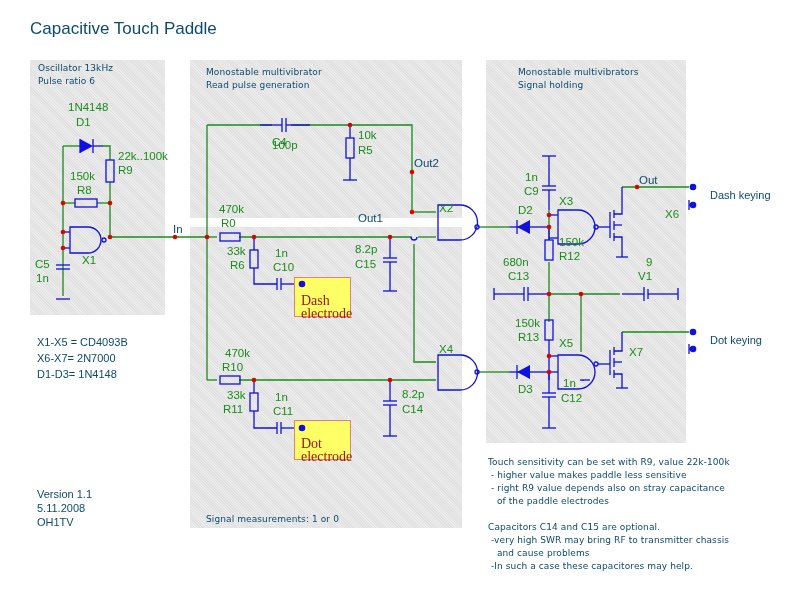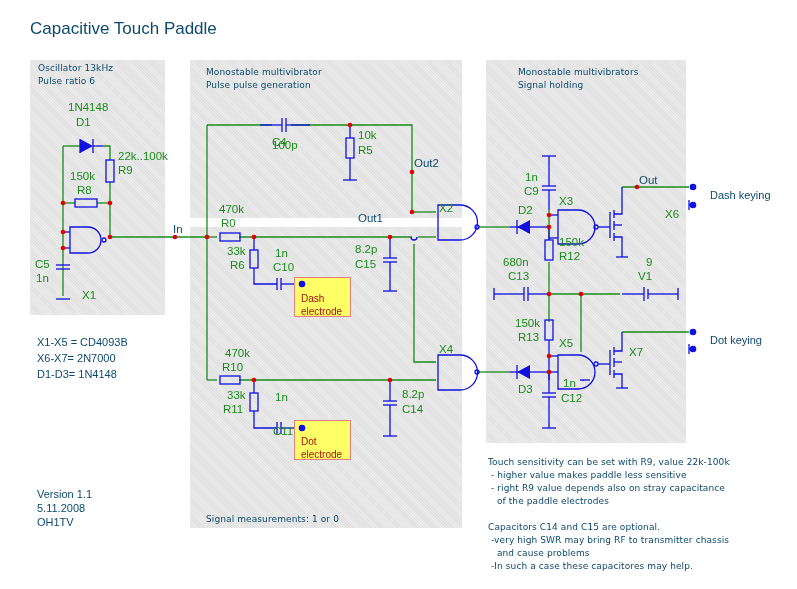--- a/index.html
+++ b/index.html
@@ -7,38 +7,38 @@
   .panel{position:absolute;background:#e1e1e1;
     background-image:repeating-linear-gradient(45deg,rgba(255,255,255,0.35) 0 1px,transparent 1px 2px);}
   .t{position:absolute;white-space:nowrap;line-height:1;}
   .red{color:#0c4a6e;}
   .grn{color:#1a8c1a;}
   .small{font-size:9px;font-family:"DejaVu Sans",sans-serif;letter-spacing:0.1px;}
   .lbl{font-size:11.5px;}
   .note{font-size:11px;}
   svg{position:absolute;left:0;top:0;}
   .electrode{position:absolute;background:#ffff66;border:1px solid #e08080;box-sizing:border-box;}
-  .electrode span{position:absolute;left:6px;font-size:10px;font-family:Liberation Sans, sans-serif;color:#a31515;}
+  .electrode span{position:absolute;left:6px;font-size:14px;font-family:Liberation Serif, serif;color:#a31515;}
   .multi{line-height:13px;}
 </style>
 </head>
 <body>
 
 <div class="t red" style="left:30px;top:20px;font-size:17px;">Capacitive Touch Paddle</div>
 
 <div class="panel" style="left:30px;top:60px;width:135px;height:255px;"></div>
 <div class="panel" style="left:190px;top:60px;width:272px;height:468px;"></div>
 <div class="panel" style="left:486px;top:60px;width:200px;height:383px;"></div>
 
 <div style="position:absolute;left:165px;top:218px;width:320px;height:9px;background:#fff;"></div>
 
 <div class="t red small" style="left:38px;top:64px;">Oscillator 13kHz</div>
 <div class="t red small" style="left:38px;top:77px;">Pulse ratio 6</div>
 <div class="t red small" style="left:206px;top:68px;">Monostable multivibrator</div>
-<div class="t red small" style="left:206px;top:81px;">Pulse pulse generation</div>
+<div class="t red small" style="left:206px;top:81px;">Read pulse generation</div>
 <div class="t red small" style="left:206px;top:515px;">Signal measurements: 1 or 0</div>
 <div class="t red small" style="left:518px;top:68px;">Monostable multivibrators</div>
 <div class="t red small" style="left:518px;top:81px;">Signal holding</div>
 
 <svg width="797" height="589" fill="none" stroke-width="1.3">
   <g stroke="#1a8c1a">
 
     <polyline points="63,146 63,296"></polyline>
     <polyline points="63,146 80,146"></polyline>
     <polyline points="103,146 110,146 110,160"></polyline>
@@ -257,21 +257,21 @@
   <circle cx="302" cy="284" r="3.3" fill="#1010e0"></circle>
   <circle cx="302" cy="428" r="3.3" fill="#1010e0"></circle>
 </svg>
 
 <div class="t grn lbl" style="left:68px;top:102px;">1N4148</div>
 <div class="t grn lbl" style="left:76px;top:117px;">D1</div>
 <div class="t grn lbl" style="left:118px;top:151px;">22k..100k</div>
 <div class="t grn lbl" style="left:118px;top:165px;">R9</div>
 <div class="t grn lbl" style="left:70px;top:171px;">150k</div>
 <div class="t grn lbl" style="left:77px;top:185px;">R8</div>
-<div class="t grn lbl" style="left:82px;top:255px;margin-top:35px;">X1</div>
+<div class="t grn lbl" style="left:82px;top:255px;">X1</div>
 <div class="t grn lbl" style="left:35px;top:259px;">C5</div>
 <div class="t grn lbl" style="left:36px;top:273px;">1n</div>
 <div class="t red lbl" style="left:173px;top:224px;">In</div>
 
 <div class="t grn lbl" style="left:272px;top:137px;">C4</div>
 <div class="t grn lbl" style="left:272px;top:140px;">100p</div>
 <div class="t grn lbl" style="left:358px;top:130px;">10k</div>
 <div class="t grn lbl" style="left:358px;top:145px;">R5</div>
 <div class="t red lbl" style="left:414px;top:158px;">Out2</div>
 <div class="t grn lbl" style="left:219px;top:204px;">470k</div>
@@ -283,21 +283,21 @@
 <div class="t grn lbl" style="left:273px;top:262px;">C10</div>
 <div class="t grn lbl" style="left:355px;top:244px;">8.2p</div>
 <div class="t grn lbl" style="left:355px;top:259px;">C15</div>
 <div class="t grn lbl" style="left:439px;top:203px;">X2</div>
 <div class="t grn lbl" style="left:439px;top:344px;">X4</div>
 <div class="t grn lbl" style="left:225px;top:348px;">470k</div>
 <div class="t grn lbl" style="left:222px;top:362px;">R10</div>
 <div class="t grn lbl" style="left:227px;top:390px;">33k</div>
 <div class="t grn lbl" style="left:223px;top:404px;">R11</div>
 <div class="t grn lbl" style="left:275px;top:392px;">1n</div>
-<div class="t grn lbl" style="left:273px;top:406px;margin-top:20px;">C11</div>
+<div class="t grn lbl" style="left:273px;top:406px;">C11</div>
 <div class="t grn lbl" style="left:402px;top:389px;">8.2p</div>
 <div class="t grn lbl" style="left:402px;top:404px;">C14</div>
 
 <div class="t grn lbl" style="left:525px;top:172px;">1n</div>
 <div class="t grn lbl" style="left:524px;top:186px;">C9</div>
 <div class="t grn lbl" style="left:518px;top:205px;">D2</div>
 <div class="t grn lbl" style="left:559px;top:196px;">X3</div>
 <div class="t grn lbl" style="left:629px;top:209px;margin-left:36px;">X6</div>
 <div class="t red lbl" style="left:639px;top:175px;">Out</div>
 <div class="t grn lbl" style="left:559px;top:237px;">150k</div>

